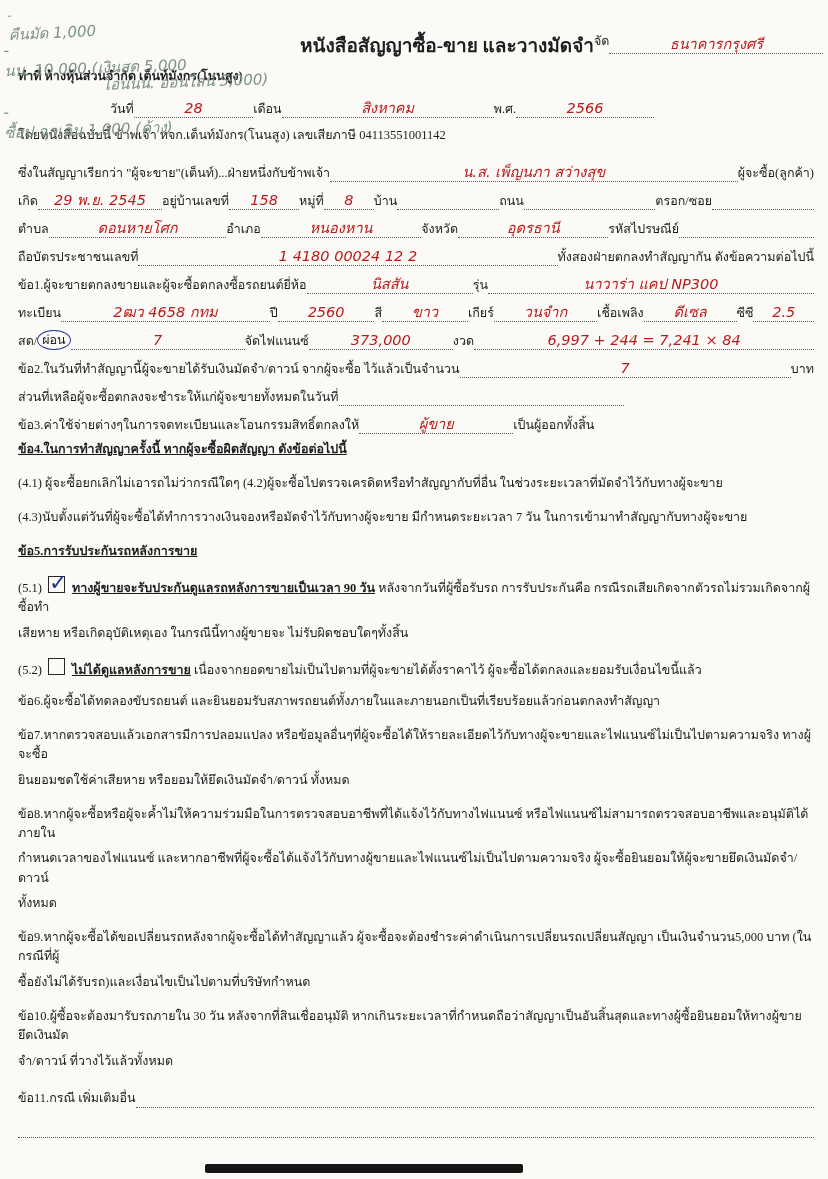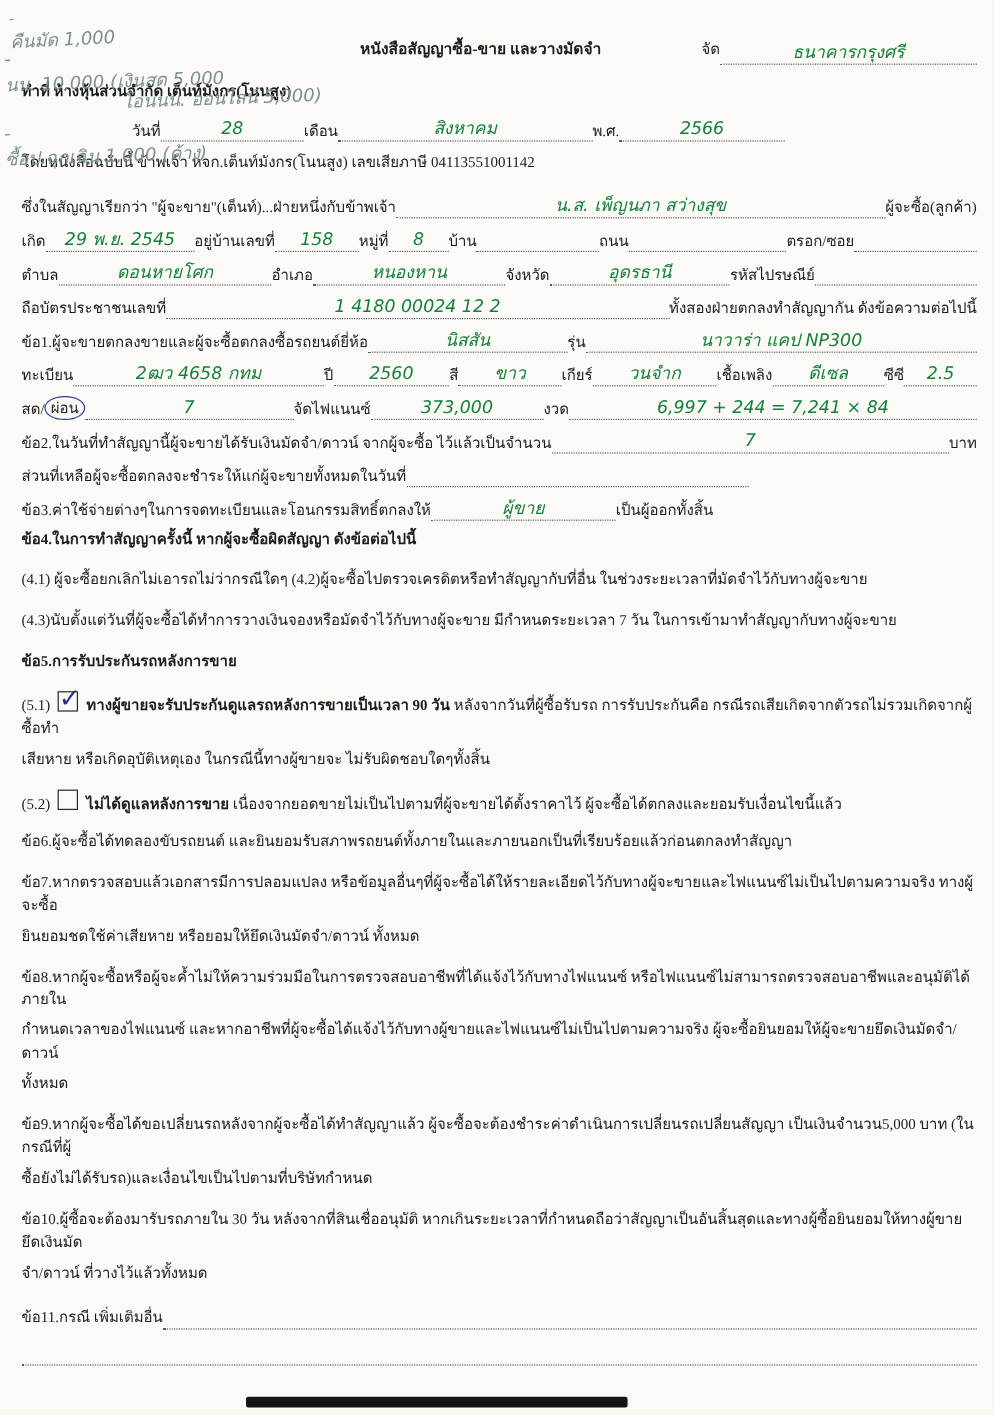--- a/index.html
+++ b/index.html
@@ -12,21 +12,21 @@
     padding:6px 14px 0 18px;
     font-family:"Liberation Serif","DejaVu Serif",serif;
     font-size:12.5px;
     color:#1d1d1f;
     overflow:hidden;
   }
   
   .hw{
     font-family:"DejaVu Sans",sans-serif;
     font-style:italic;
-    color:#15803d;
+    color:#b91c1c;
     font-size:14.5px;
     white-space:nowrap;
   }
   .hw-note{
     font-family:"DejaVu Sans",sans-serif;
     font-style:italic;
     color:#7b9288;
     font-size:15px;
     white-space:nowrap;
   }
@@ -44,23 +44,23 @@
   .blank{
     border-bottom:1px dotted #5a5b60;
     text-align:center;
     min-width:20px;
     padding:0 2px;
     flex:0 0 auto;
     position:relative;
   }
   .blank .hw{display:inline-block;transform:translateY(2px);}
   .grow{flex:1 1 auto;}
-  .bold{font-weight:bold;}
+  .bold{font-weight:bold;text-decoration:underline;}
   .right{text-align:left;font-weight:bold;}
-  .title{font-weight:bold;font-size:13px;white-space:nowrap;}
+  .title{font-weight:bold;font-size:19px;white-space:nowrap;}
   .header-top{align-items:flex-start;margin-top:26px;}
   .made-at{margin-top:6px;padding-right:4px;}
   .date-line{margin:4px 160px 2px 92px;}
   .cb{
     flex:0 0 auto;display:inline-block;
     width:15px;height:15px;
     border:1.6px solid #27272b;
     margin:0 7px 1px 6px;
     position:relative;
     vertical-align:-2px;

